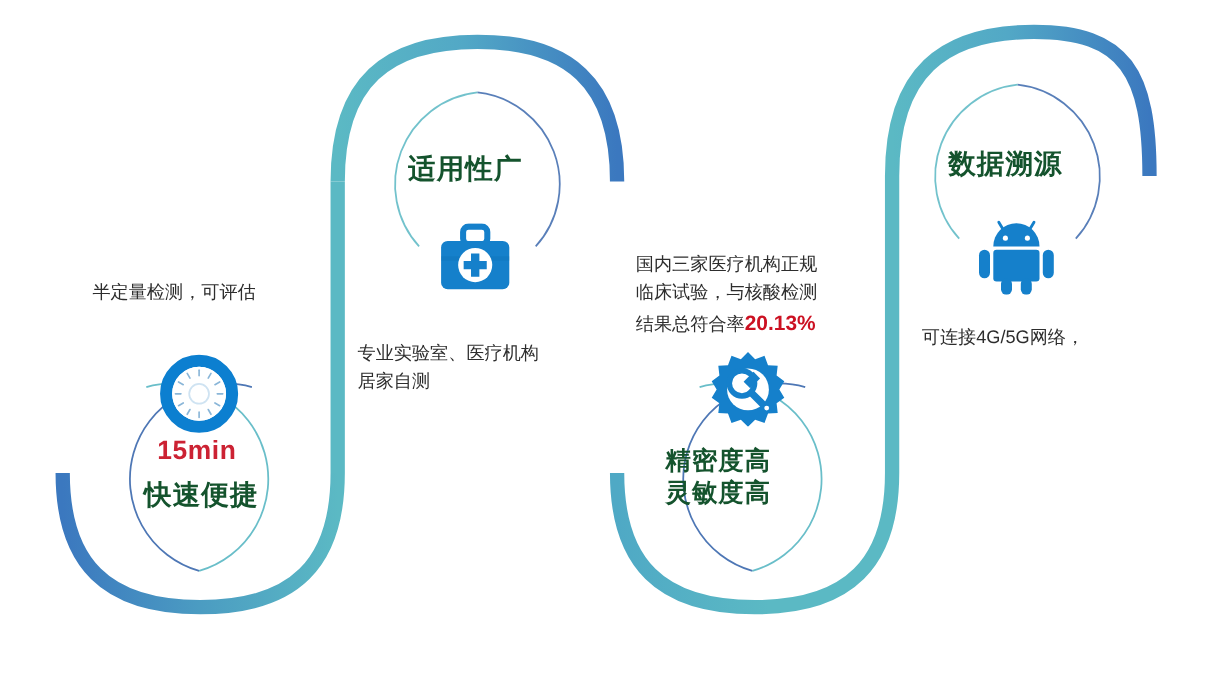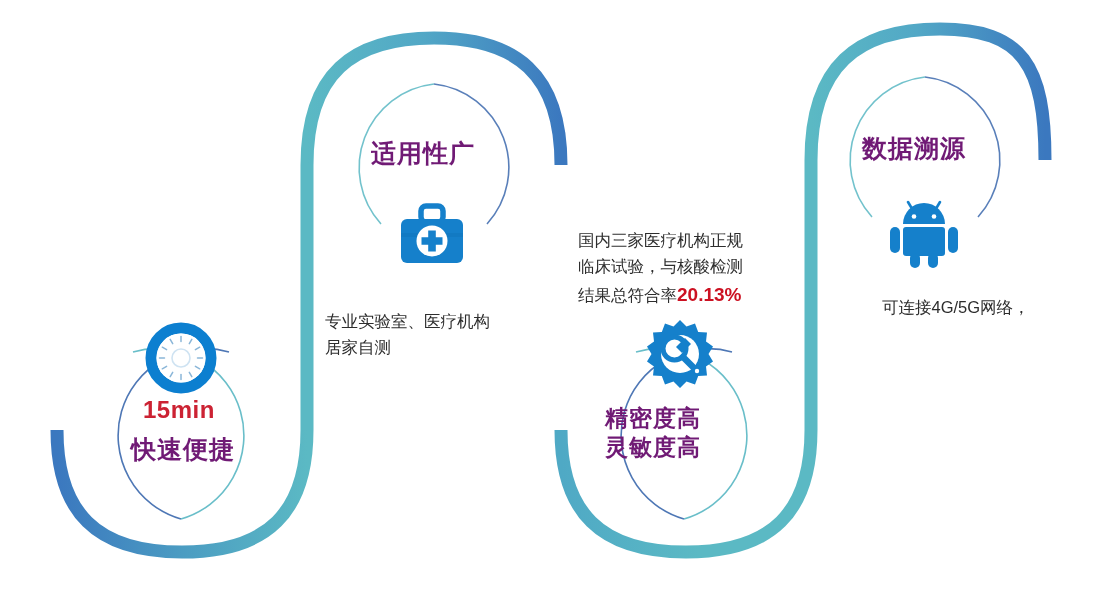--- a/index.html
+++ b/index.html
@@ -25,21 +25,21 @@
     width: 1101px;
     height: 615px;
   }
   .panel {
     position: absolute;
   }
   .panel-title {
     position: absolute;
     white-space: nowrap;
     font-weight: bold;
-    color: #701a75;
+    color: #14532d;
     letter-spacing: 1px;
   }
   .panel-title.size-lg { font-size: 25px; }
   .panel-title.size-md { font-size: 23px; }
   .panel-body {
     position: absolute;
     font-size: 16.5px;
     line-height: 1.6;
     color: #2d2d2d;
     white-space: nowrap;
@@ -129,20 +129,21 @@
 
     <path d="M 684,519 A 86,86 0 1 1 732,352" fill="none" stroke="#2f5fa8" stroke-width="1.6" opacity="0.85"></path>
     <path d="M 684,519 A 86,86 0 1 0 636,352" fill="none" stroke="#4fb3bf" stroke-width="1.6" opacity="0.85"></path>
 
     <path d="M 925,77 A 84,84 0 0 1 978,217" fill="none" stroke="#2f5fa8" stroke-width="1.6" opacity="0.8"></path>
     <path d="M 925,77 A 84,84 0 0 0 872,217" fill="none" stroke="#4fb3bf" stroke-width="1.6" opacity="0.8"></path>
   </svg>
 
   <div class="panel">
     <div class="panel-body" style="left:84px; top:253px;">
+      <span class="stack-line">半定量检测，可评估</span>
     </div>
 
     <div class="icon-holder" style="left:145px; top:322px;">
       <svg width="72" height="72" viewBox="0 0 72 72">
         <circle cx="36" cy="36" r="30" fill="none" stroke="#0c7fd0" stroke-width="11"></circle>
         <circle cx="36" cy="36" r="24.5" fill="#ffffff"></circle>
         <g stroke="#8ab6d8" stroke-width="1.5" stroke-linecap="round">
           <line x1="36" y1="14.5" x2="36" y2="19.5"></line>
           <line x1="46.8" y1="17.4" x2="44.3" y2="21.7"></line>
           <line x1="54.7" y1="25.2" x2="50.4" y2="27.7"></line>
@@ -234,18 +235,18 @@
           <circle cx="47" cy="18.5" r="2.3" fill="#ffffff"></circle>
           <rect x="16" y="29" width="42" height="29" rx="3" ry="3"></rect>
           <rect x="3" y="29" width="10" height="26" rx="5" ry="5"></rect>
           <rect x="61" y="29" width="10" height="26" rx="5" ry="5"></rect>
           <rect x="23" y="55" width="10" height="15" rx="5" ry="5"></rect>
           <rect x="41" y="55" width="10" height="15" rx="5" ry="5"></rect>
         </g>
       </svg>
     </div>
 
-    <div class="panel-body" style="left:838px; top:294px;margin-left:44px;">
+    <div class="panel-body" style="left:838px; top:294px;">
       <span class="stack-line">可连接4G/5G网络，</span>
     </div>
   </div>
 
 </div>
 
 </body></html>

